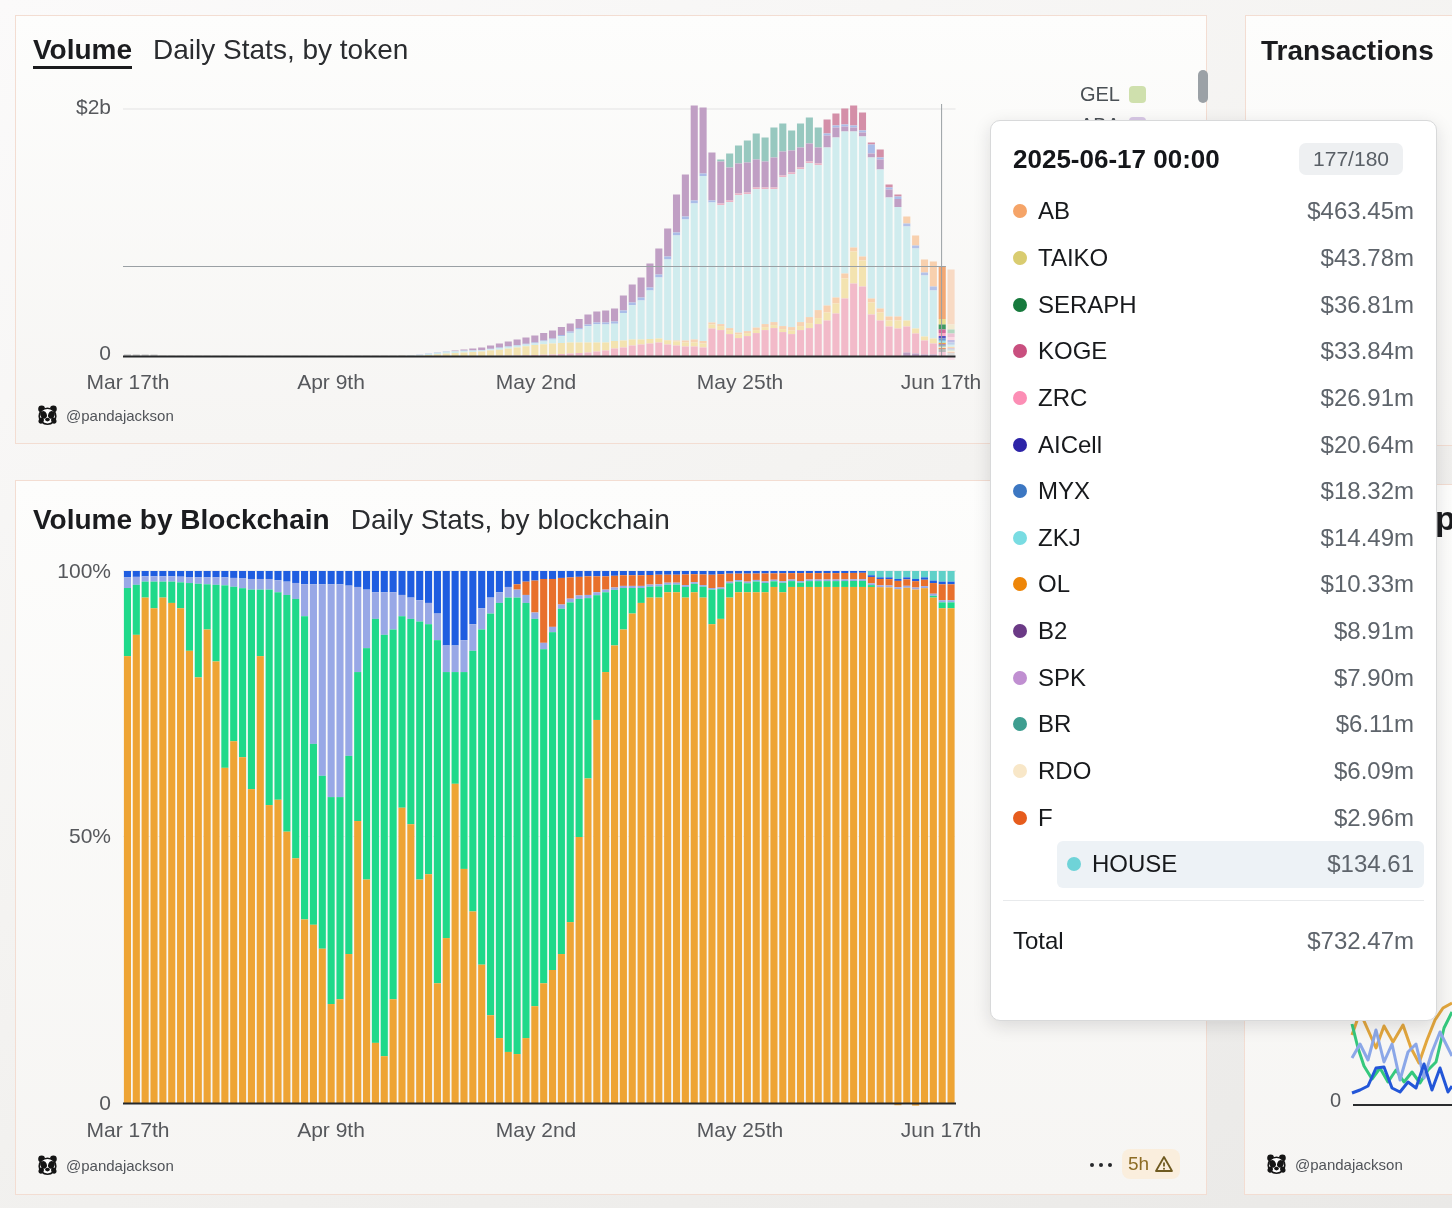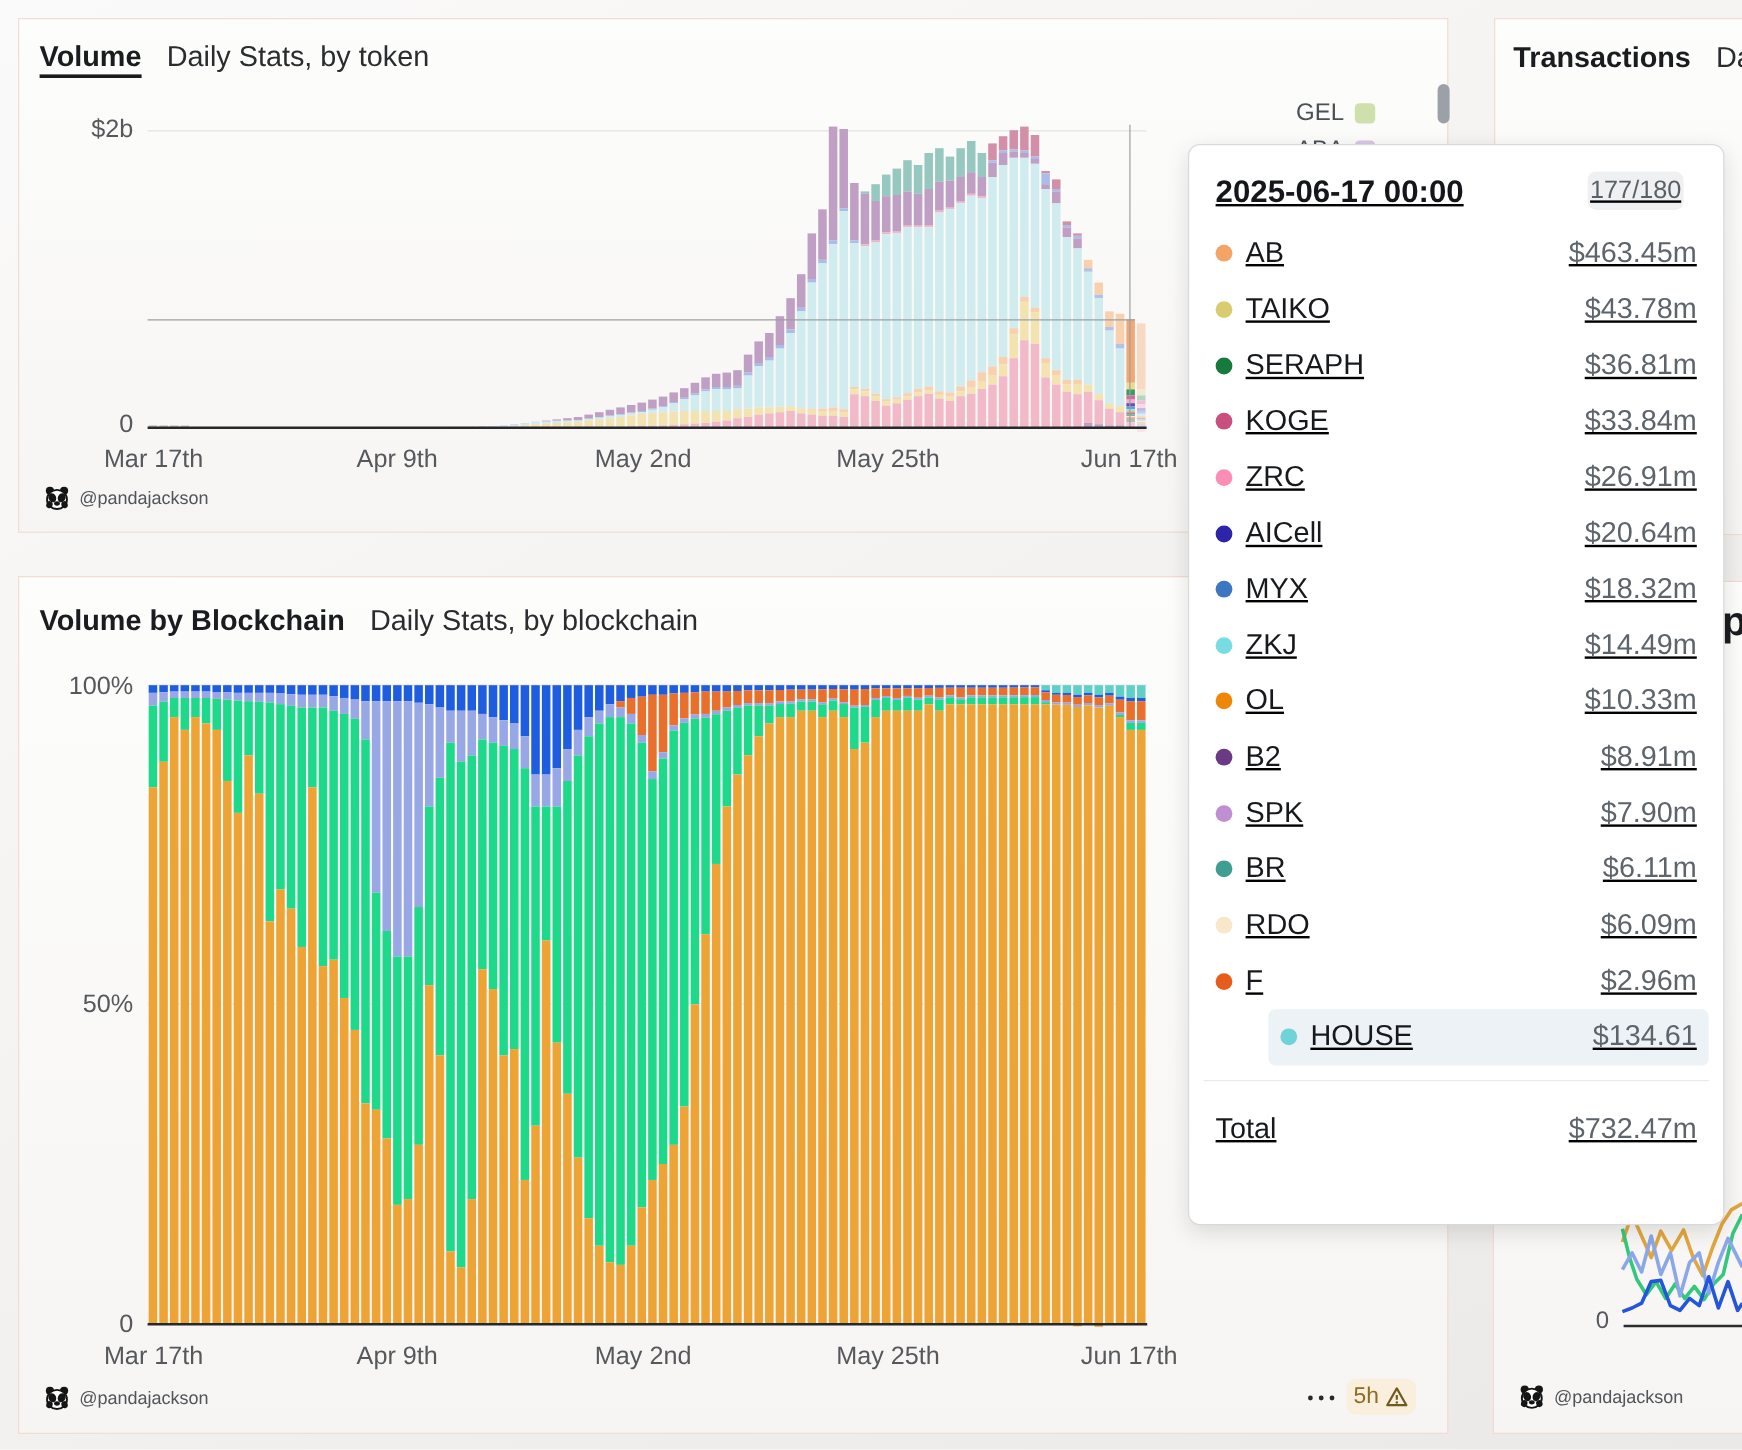--- a/index.html
+++ b/index.html
@@ -1,26 +1,26 @@
 <!DOCTYPE html>
 <html><head><meta charset="utf-8">
 <style>
 * { margin:0; padding:0; box-sizing:border-box; }
 html,body { width:1452px; height:1208px; overflow:hidden; font-family:"Liberation Sans",sans-serif; }
 body { background: linear-gradient(150deg, #fbfafa 0%, #f4f3f1 45%, #eae9e7 100%); position:relative; }
 .card { position:absolute; background:linear-gradient(180deg,#fdfdfc 0%,#f6f5f3 100%); border:1px solid #f3ddd2; }
-.ctitle { position:absolute; font-size:24px; color:#1b1c1f; white-space:nowrap; }
+.ctitle { position:absolute; font-size:28px; color:#1b1c1f; white-space:nowrap; }
 .ctitle b { font-weight:700; }
 .sub { font-weight:400; color:#2a2c2f; margin-left:21px; }
 .footer { position:absolute; display:flex; align-items:center; gap:8px; color:#515459; font-size:15px; }
 .tooltip { position:absolute; left:990px; top:120px; width:447px; height:901px; background:#fff;
-  border:1px solid #d8d9da; border-radius:10px; box-shadow:0 5px 18px rgba(20,20,30,0.13); z-index:50; padding:20px 22px 0 22px;text-decoration:underline; }
+  border:1px solid #d8d9da; border-radius:10px; box-shadow:0 5px 18px rgba(20,20,30,0.13); z-index:50; padding:20px 22px 0 22px; }
 .thead { display:flex; justify-content:space-between; align-items:center; height:36px; margin-bottom:11px; }
 .tdate { font-weight:700; font-size:26px; color:#14161a; }
-.tbadge { background:#eef0f2; color:#595f66; font-size:21px; padding:4px 2px; border-radius:7px; margin-right:11px; }
+.tbadge { background:#eef0f2; color:#595f66; font-size:21px; padding:4px 14px; border-radius:7px; margin-right:11px; }
 .trow { display:flex; align-items:center; height:46.65px; padding:0 10px; margin:0 -10px; }
 .dot { width:14px; height:14px; border-radius:50%; display:inline-block; margin-right:11px; flex:none; }
 .tname { font-size:24px; color:#17191c; }
 .tval { margin-left:auto; font-size:24px; color:#5e646b; }
 .sumrow { display:flex; height:47px; align-items:center; }
 .sname { font-size:24px; color:#17191c; }
 .sval { margin-left:auto; font-size:24px; color:#5e646b; }
 .divider { border-top:1px solid #e8eaec; margin:12px -10px 17px -10px; }
 </style></head>
 <body>

